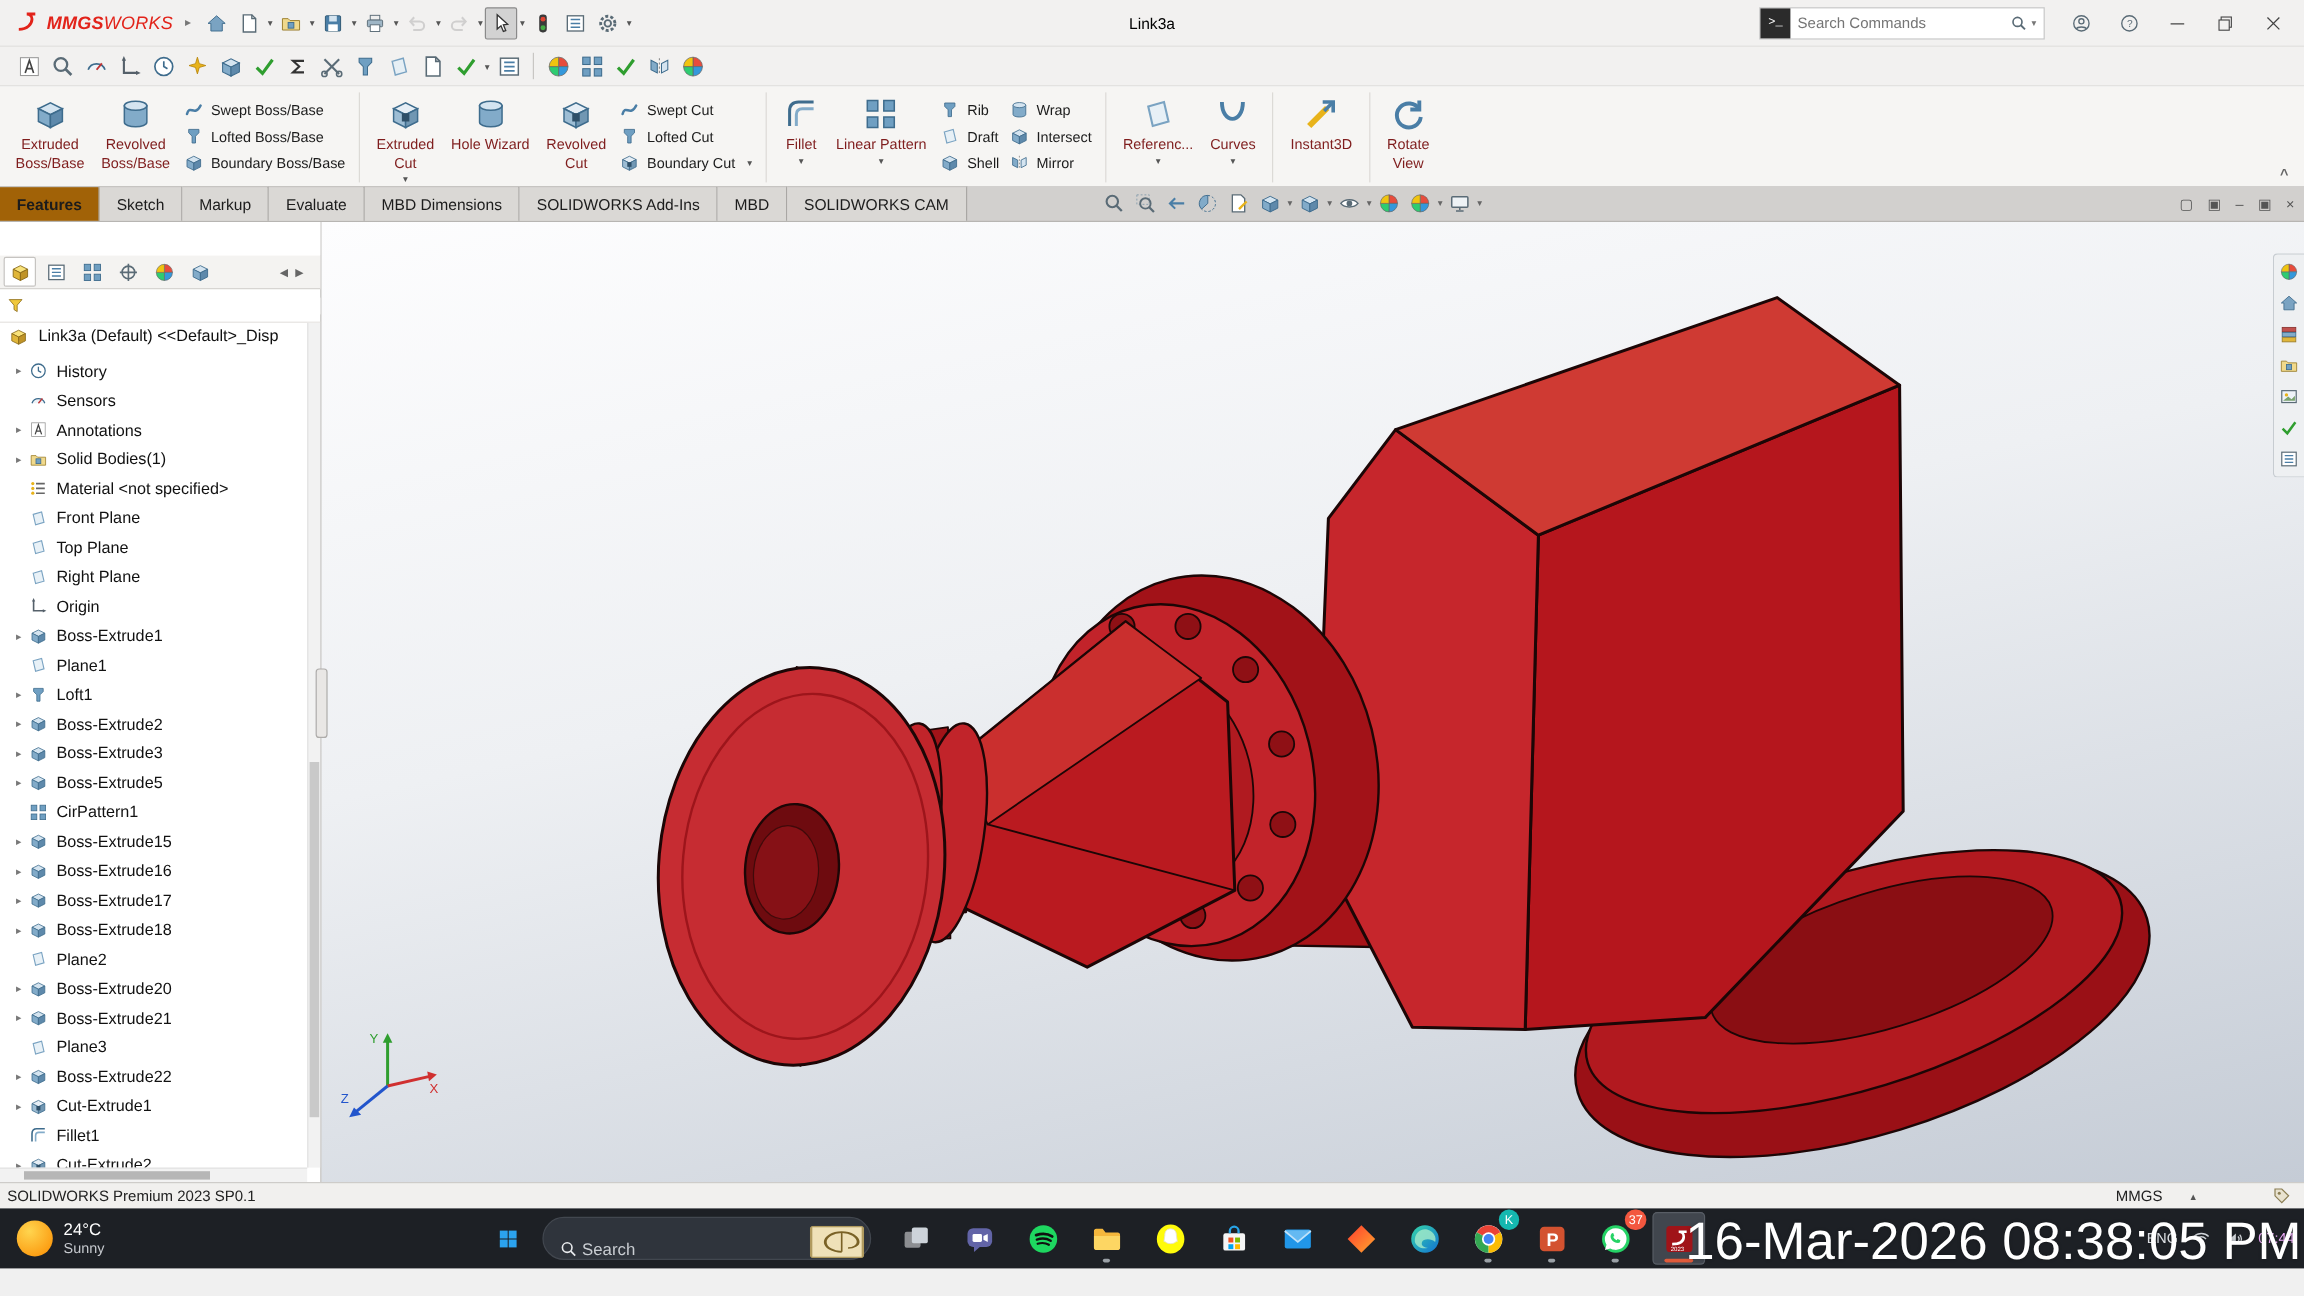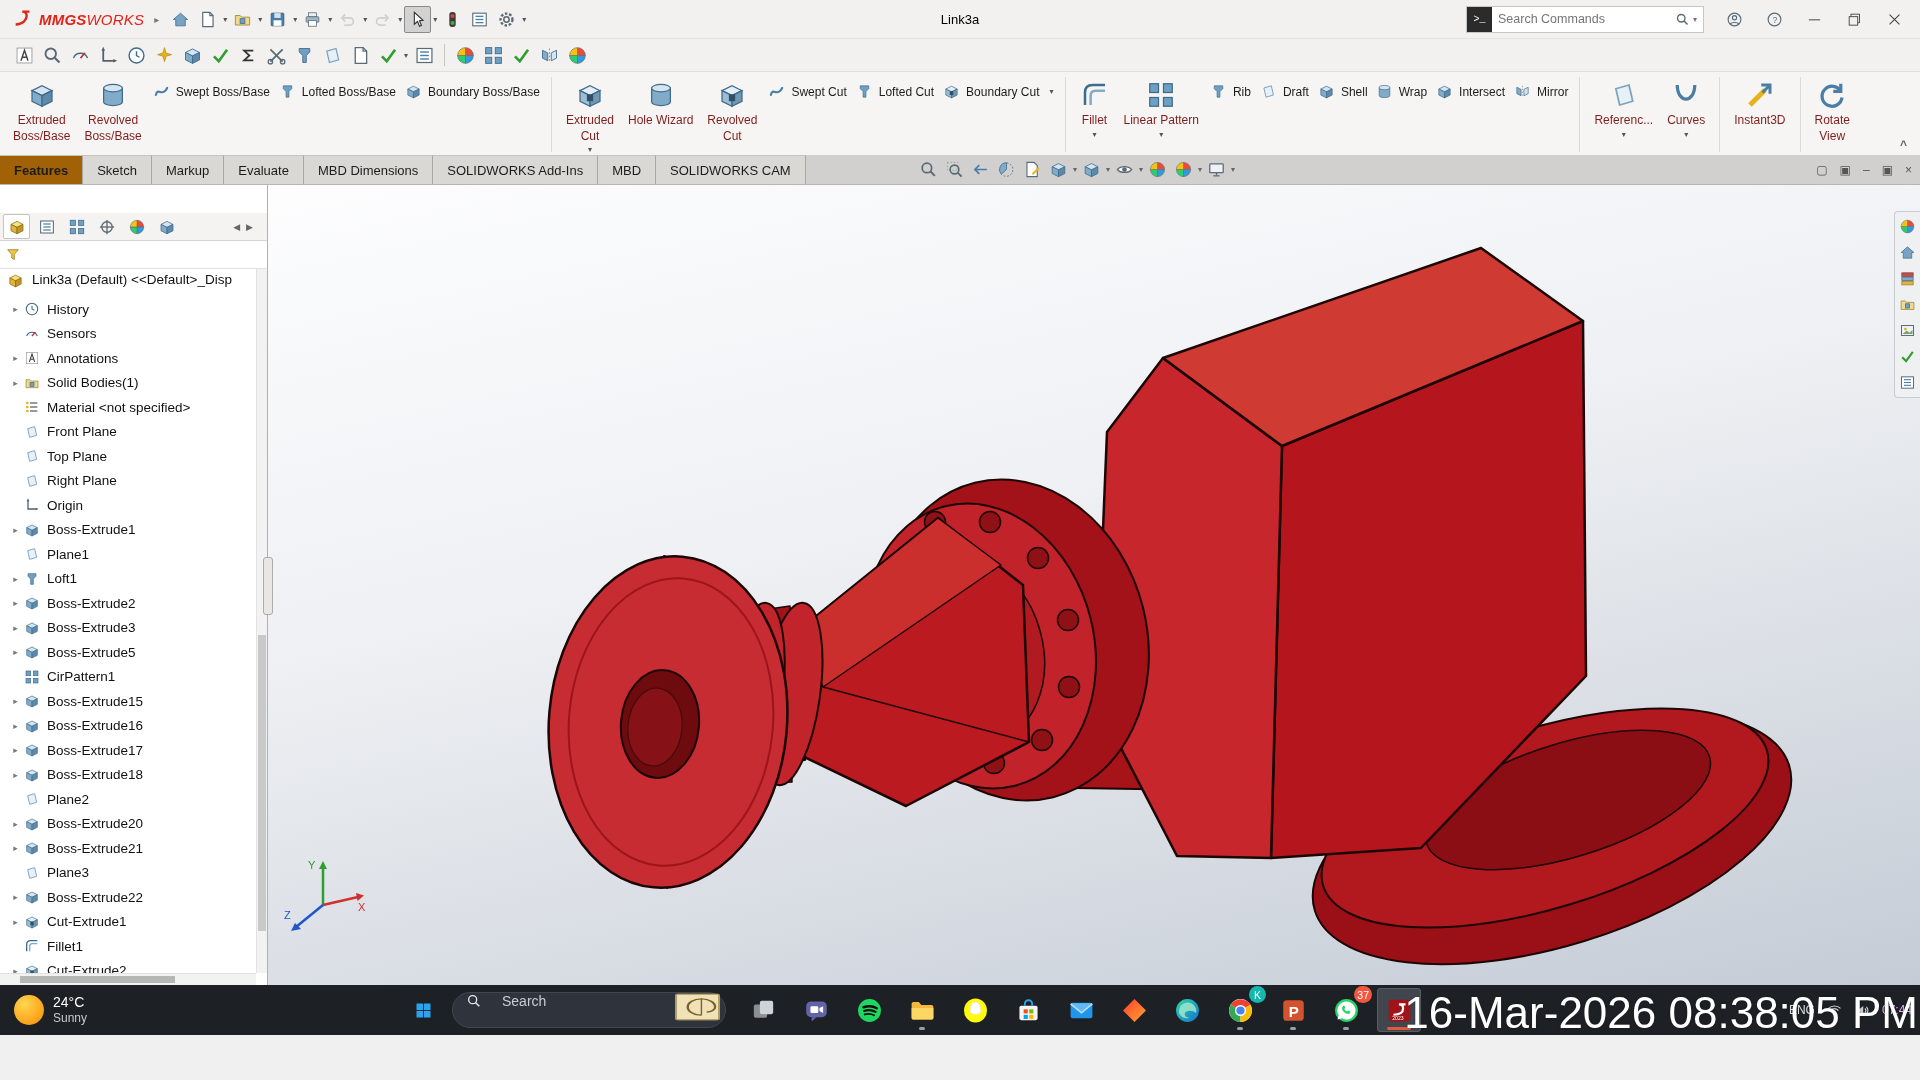--- a/index.html
+++ b/index.html
@@ -33,21 +33,21 @@
 .t2btn{width:28px;height:28px;display:flex;align-items:center;justify-content:center}
 .t2btn .sy{width:21px;height:21px}
 .vsep{width:1px;height:22px;background:#c8c6c3;margin:0 6px}
 
 .ribbon{height:83px;display:flex;align-items:stretch;background:#f6f5f3;position:relative;flex:none;padding-top:2px}
 .rgroup{display:flex;align-items:flex-start;padding:2px 6px}
 .rlg{display:flex;flex-direction:column;align-items:center;padding:4px 7px 0;border-radius:2px}
 .rlg .sy30{width:30px;height:30px}
 .rlab{font-size:12px;color:#7f1d1d;text-align:center;line-height:1.3;margin-top:3px}
 .rcaret{font-size:8px;color:#555;line-height:1;margin-top:2px}
-.rstack{display:flex;flex-direction:row;gap:1px;padding-top:5px}
+.rstack{display:flex;flex-direction:column;gap:1px;padding-top:5px}
 .rrow{display:flex;align-items:center;gap:6px;font-size:12px;color:#1c1c1c;height:21px;padding:0 4px}
 .rrow .sy{width:17px;height:17px}
 .rcaret2{font-size:8px;color:#555;margin-left:4px}
 .rsep{width:1px;background:#dcdad6;margin:3px 1px}
 .ribbon-collapse{position:absolute;right:13px;bottom:3px;color:#666;font-size:12px;font-weight:bold}
 
 .tabrow{height:30px;background:#d2d0ce;display:flex;align-items:stretch;border-bottom:1px solid #b7b5b2;position:relative;flex:none}
 .rtab{padding:0 14px;display:flex;align-items:center;font-size:13px;color:#1c1c1c;background:#dad8d5;border-right:1px solid #a9a7a4;border-top:1px solid #c6c4c1}
 .rtab.active{background:#a16207;font-weight:bold}
 .hud{position:absolute;left:916px;top:0;height:29px;display:flex;align-items:center;gap:1px}
@@ -95,21 +95,21 @@
 .sb-caret{position:absolute;right:90px;font-size:9px;color:#555}
 .sb-tag{position:absolute;right:10px;width:17px;height:17px}
 
 .taskbar{height:50px;background:#1d2025;position:relative;flex:none;color:#fff}
 .weather{position:absolute;left:14px;top:0;height:50px;display:flex;align-items:center;gap:9px}
 .wicon{width:30px;height:30px;border-radius:50%;background:radial-gradient(circle at 35% 30%,#ffd54f,#fb8c00)}
 .wtemp{font-size:14px;color:#fff;line-height:1.2}
 .wdesc{font-size:12px;color:#c6c9ce;line-height:1.2}
 .startbtn{position:absolute;left:406px;top:8px;width:34px;height:34px;display:flex;align-items:center;justify-content:center;border-radius:4px}
 .startbtn .sy{width:21px;height:21px}
-.searchpill{position:absolute;left:452px;top:7px;width:274px;height:36px;border-radius:18px;background:#2f343c;border:1px solid #42474f;display:flex;align-items:flex-start;padding:0 4px 0 13px;gap:20px}
+.searchpill{position:absolute;left:452px;top:7px;width:274px;height:36px;border-radius:18px;background:#2f343c;border:1px solid #42474f;display:flex;align-items:flex-end;padding:0 4px 0 13px;gap:3px}
 .sp-mag .sy{width:16px;height:16px}
 .sp-input{flex:1;min-width:0;background:transparent;border:0;outline:0;color:#c9cdd2;font-size:14px;font-family:inherit}
 .sp-input::placeholder{color:#c9cdd2}
 .sp-widget{width:47px;height:28px;border-radius:5px;overflow:hidden;flex:none}
 .apps{position:absolute;left:741px;top:3px;display:flex;gap:9px}
 .tb-app{width:44px;height:44px;border-radius:4px;display:flex;align-items:center;justify-content:center;position:relative}
 .tb-app .sy{width:29px;height:29px}
 .tb-app.active{background:#41464e;box-shadow:inset 0 0 0 1px #585d65}
 .tb-dot{position:absolute;bottom:2px;left:50%;transform:translateX(-50%);width:6px;height:3px;border-radius:2px;background:#9aa0a6}
 .tb-underline{position:absolute;bottom:2px;left:50%;transform:translateX(-50%);width:24px;height:3px;border-radius:2px;background:#e05a3a}
@@ -1303,20 +1303,29 @@
           <div>
             <svg class="sy">
               <use href="#sy-list"></use>
             </svg>
           </div>
         </div>
     </div>
   </div>
 
 
+  <div class="statusbar">
+    <span>SOLIDWORKS Premium 2023 SP0.1</span>
+    <span class="sb-units">MMGS</span>
+    <span class="sb-caret">▴</span>
+    <svg class="sb-tag" viewBox="0 0 24 24">
+        <path d="M4 4 H12 L20 12 L12 20 L4 12 Z" fill="#e8e2cf" stroke="#8a7d52" stroke-width="1.4"></path>
+        <circle cx="9" cy="9" r="1.8" fill="#8a7d52"></circle>
+      </svg>
+  </div>
 
   <div class="taskbar">
     <div class="weather">
       <div class="wicon"></div>
       <div>
         <div class="wtemp">24°C</div>
         <div class="wdesc">Sunny</div>
       </div>
     </div>
     <div class="startbtn">

